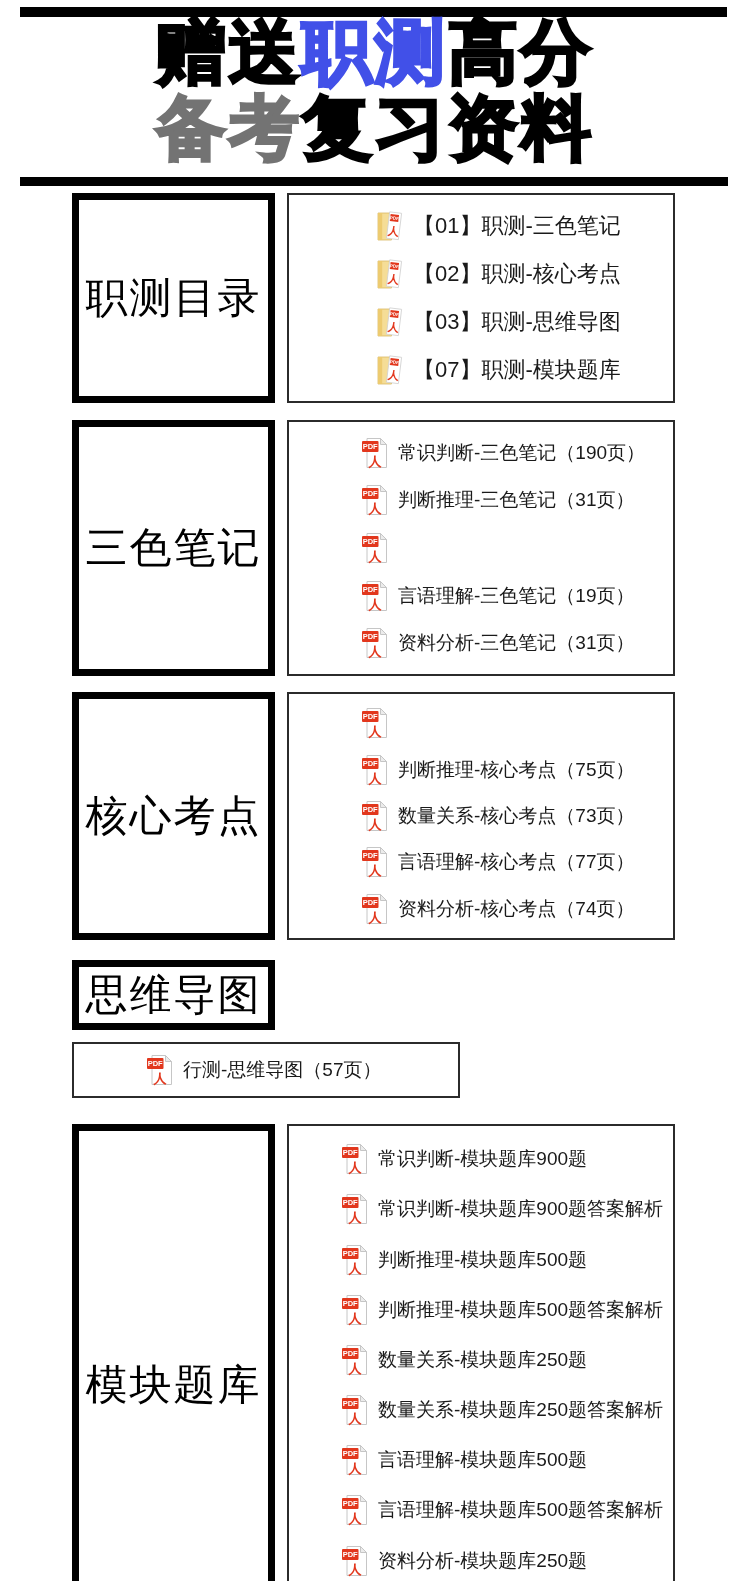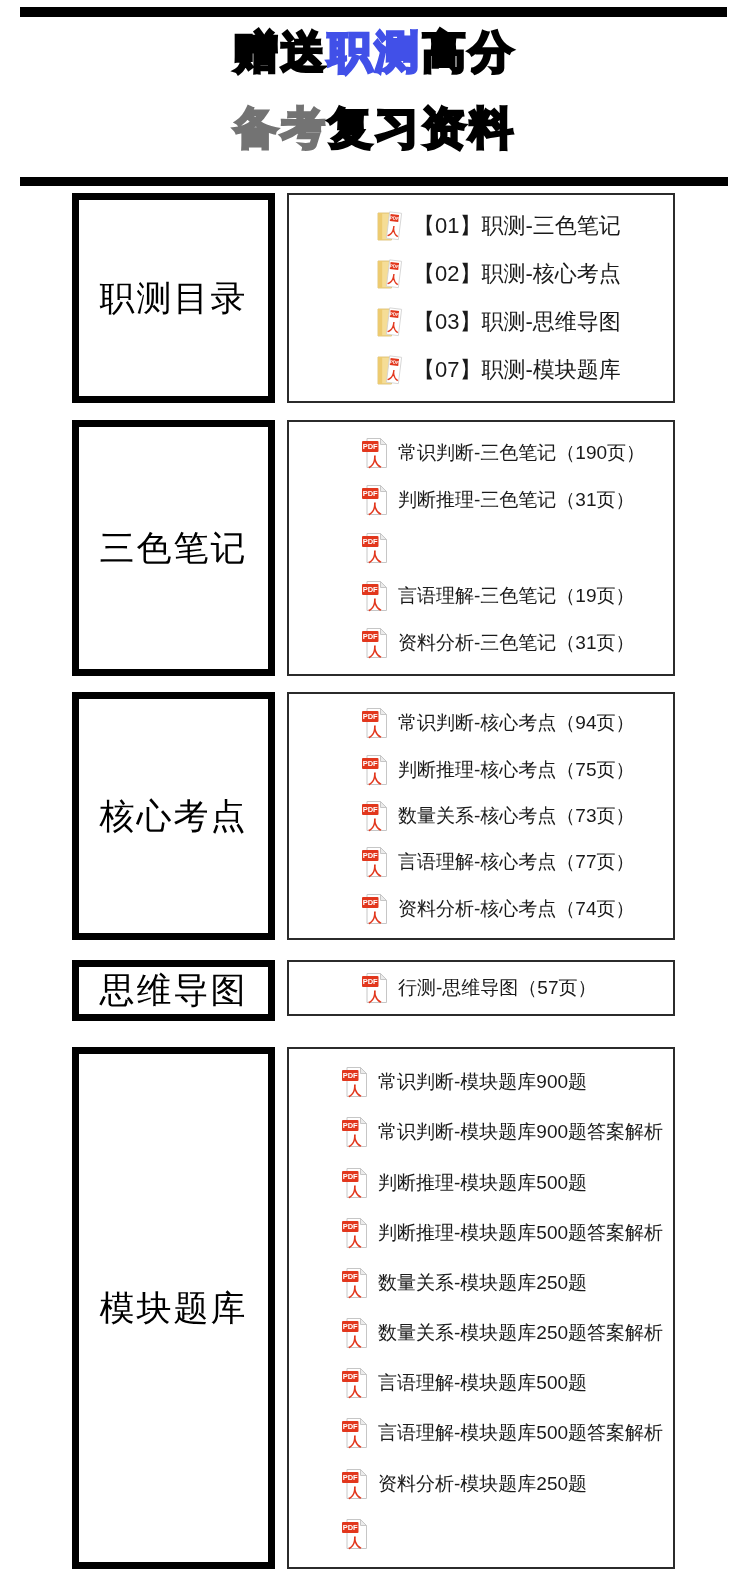--- a/index.html
+++ b/index.html
@@ -2,35 +2,35 @@
 <html><head>
 <meta charset="utf-8">
 <style>
   html,body{margin:0;padding:0;background:#fff;}
   body{width:750px;height:1581px;position:relative;font-family:"Liberation Sans",sans-serif;overflow:hidden;}
 
   .top-bar{position:absolute;left:20px;top:7px;width:707px;height:10px;background:#000;}
   .divider-bar{position:absolute;left:20px;top:177px;width:708px;height:9px;background:#000;}
 
   .title-wrap{position:absolute;left:0;top:14px;width:750px;text-align:center;
-    font-weight:900;font-size:44px;line-height:76px;letter-spacing:3px;
+    font-weight:900;font-size:70px;line-height:76px;letter-spacing:3px;
     font-family:"Liberation Sans","DejaVu Sans",sans-serif;}
   .title-wrap .tline{white-space:nowrap;}
   .title-wrap span{-webkit-text-stroke:3px currentColor;}
 
   .sections{position:absolute;left:72px;top:193px;width:603px;}
   .section{display:flex;gap:12px;align-items:stretch;}
   .sec-1{margin-bottom:17px;}
   .sec-2{margin-bottom:16px;}
   .sec-3{margin-bottom:20px;}
-  .sec-4{margin-bottom:26px;}
+  .sec-4{margin-bottom:26px;flex-direction:column;}
 
   .label-box{box-sizing:border-box;width:203px;border:7px solid #000;background:#fff;
     display:flex;align-items:center;justify-content:center;flex:none;}
-  .label-box .lbl{font-family:"Liberation Serif","DejaVu Serif",serif;font-size:35px;
+  .label-box .lbl{font-family:"Liberation Serif","DejaVu Serif",serif;font-size:42px;
     color:#000;letter-spacing:2px;white-space:nowrap;}
 
   .list-box{box-sizing:border-box;width:388px;border:2px solid #2b2b2b;background:#fff;
     display:flex;flex-direction:column;justify-content:space-evenly;flex:none;}
   .sec-1 .list-box{height:210px;}
   .sec-2 .list-box{height:256px;}
   .sec-3 .list-box{height:248px;}
   .sec-4 .list-box{height:56px;}
   .sec-5 .list-box{height:522px;}
 
@@ -199,21 +199,20 @@
         <div class="file-row">
     <span class="icon-slot">
             <svg class="icon-svg" width="26" height="32" viewBox="0 0 26 32">
     <path d="M5 1.5 h13.5 l6 6 v23 h-19.5 z" fill="#ffffff" stroke="#c6c6c6" stroke-width="1"></path>
     <path d="M18.5 1.5 l6 6 h-6 z" fill="#ececec" stroke="#c6c6c6" stroke-width="1"></path>
     <rect x="0" y="4" width="16.5" height="11" rx="1" class="badge-rect" fill="#E2371D"></rect>
     <text class="badge-text" x="8.2" y="12.3" text-anchor="middle" font-size="7.5" font-weight="bold" fill="#ffffff" font-family="Liberation Sans, sans-serif">PDF</text>
     <text class="glyph-text" x="13" y="28.5" text-anchor="middle" font-size="13" font-weight="bold" font-family="Liberation Sans, sans-serif" fill="#E2371D">人</text>
   </svg>
           </span>
-    <span class="file-name">常识判断-核心考点（94页）</span>
   </div>
         <div class="file-row">
     <span class="icon-slot">
             <svg class="icon-svg" width="26" height="32" viewBox="0 0 26 32">
     <path d="M5 1.5 h13.5 l6 6 v23 h-19.5 z" fill="#ffffff" stroke="#c6c6c6" stroke-width="1"></path>
     <path d="M18.5 1.5 l6 6 h-6 z" fill="#ececec" stroke="#c6c6c6" stroke-width="1"></path>
     <rect x="0" y="4" width="16.5" height="11" rx="1" class="badge-rect" fill="#E2371D"></rect>
     <text class="badge-text" x="8.2" y="12.3" text-anchor="middle" font-size="7.5" font-weight="bold" fill="#ffffff" font-family="Liberation Sans, sans-serif">PDF</text>
     <text class="glyph-text" x="13" y="28.5" text-anchor="middle" font-size="13" font-weight="bold" font-family="Liberation Sans, sans-serif" fill="#E2371D">人</text>
   </svg>

